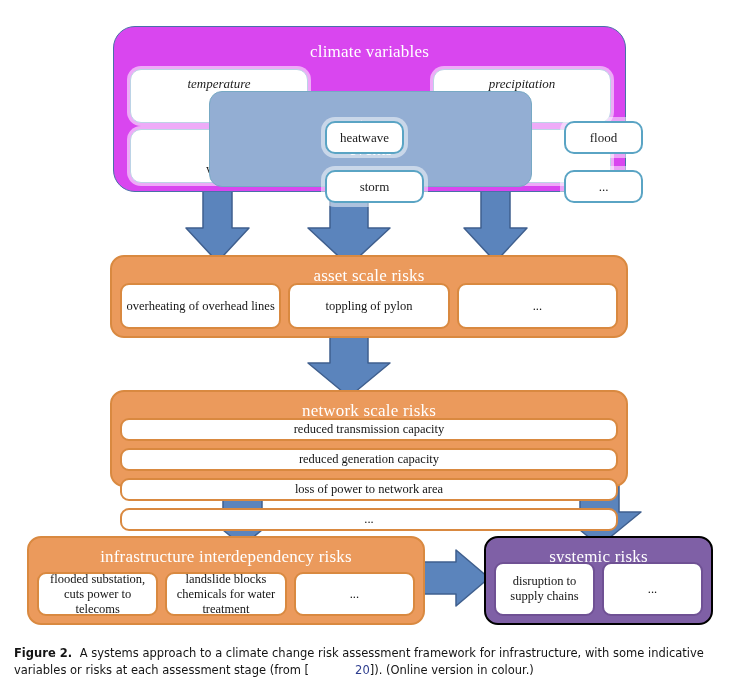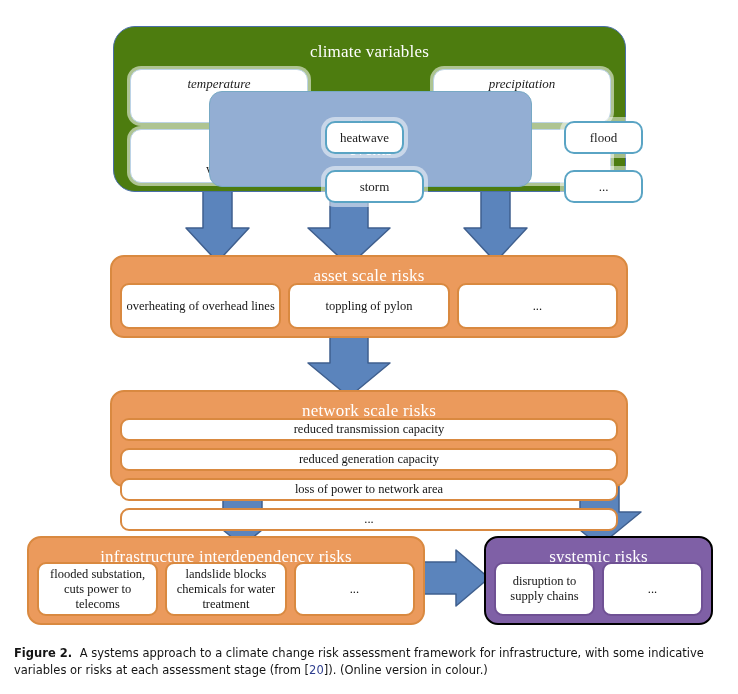--- a/index.html
+++ b/index.html
@@ -31,21 +31,21 @@
     letter-spacing: .2px;
     white-space: nowrap;
   }
 
   
   #climate-panel {
     left: 113px;
     top: 26px;
     width: 513px;
     height: 166px;
-    background: #4d7c0f;
+    background: #d946ef;
     border: 1px solid #4a6fa8;
     border-radius: 22px;
   }
   #climate-panel .panel-title { top: 15px; }
 
   .cv-box {
     position: absolute;
     box-sizing: border-box;
     background: #ffffff;
     border: 1px solid #bcd3e6;
@@ -148,21 +148,21 @@
     text-align: center;
     font-size: 12.5px;
     line-height: 15px;
     color: #141414;
     padding: 2px 3px;
   }
   .systemic .item-box { border-color: #6f5194; }
 
   #asset-panel   .item-row { height: 46px; }
   #network-panel .item-row { height: 60px; flex-direction: column; }
-  #infra-panel   .item-row { height: 54px; }
+  #infra-panel   .item-row { height: 44px; }
   #systemic-panel .item-row { height: 54px; }
   .arrow-svg { position: absolute; }
 </style>
 </head>
 <body>
 
 <svg class="arrow-svg" x="0" y="0" width="738" height="694" style="left:0;top:0;">
   <defs></defs>
 
   <g fill="#5b84bc" stroke="#3f5f8e" stroke-width="1.5" stroke-linejoin="round">
@@ -242,14 +242,14 @@
   <div class="item-row">
     <div class="item-box">disruption to supply chains</div>
     <div class="item-box">...</div>
   </div>
 </div>
 
 <div id="caption" style="position:absolute;left:14px;top:645px;width:712px;
             font-family:'DejaVu Sans', sans-serif;font-size:11.5px;line-height:17px;color:#141414;">
   <span style="font-weight:bold;">Figure 2.</span>
   <span style="margin-left:4px;">A systems approach to a climate change risk assessment framework for infrastructure, with some indicative variables</span>
-  <span>or risks at each assessment stage (from [</span><span style="color:#2d3d8e;">20</span><span>]). (Online version in colour.)</span>
+  <span>or risks at each assessment stage (from [</span><span style="color:#2d3d8e;margin-left:46px;">20</span><span>]). (Online version in colour.)</span>
 </div>
 
 </body></html>

